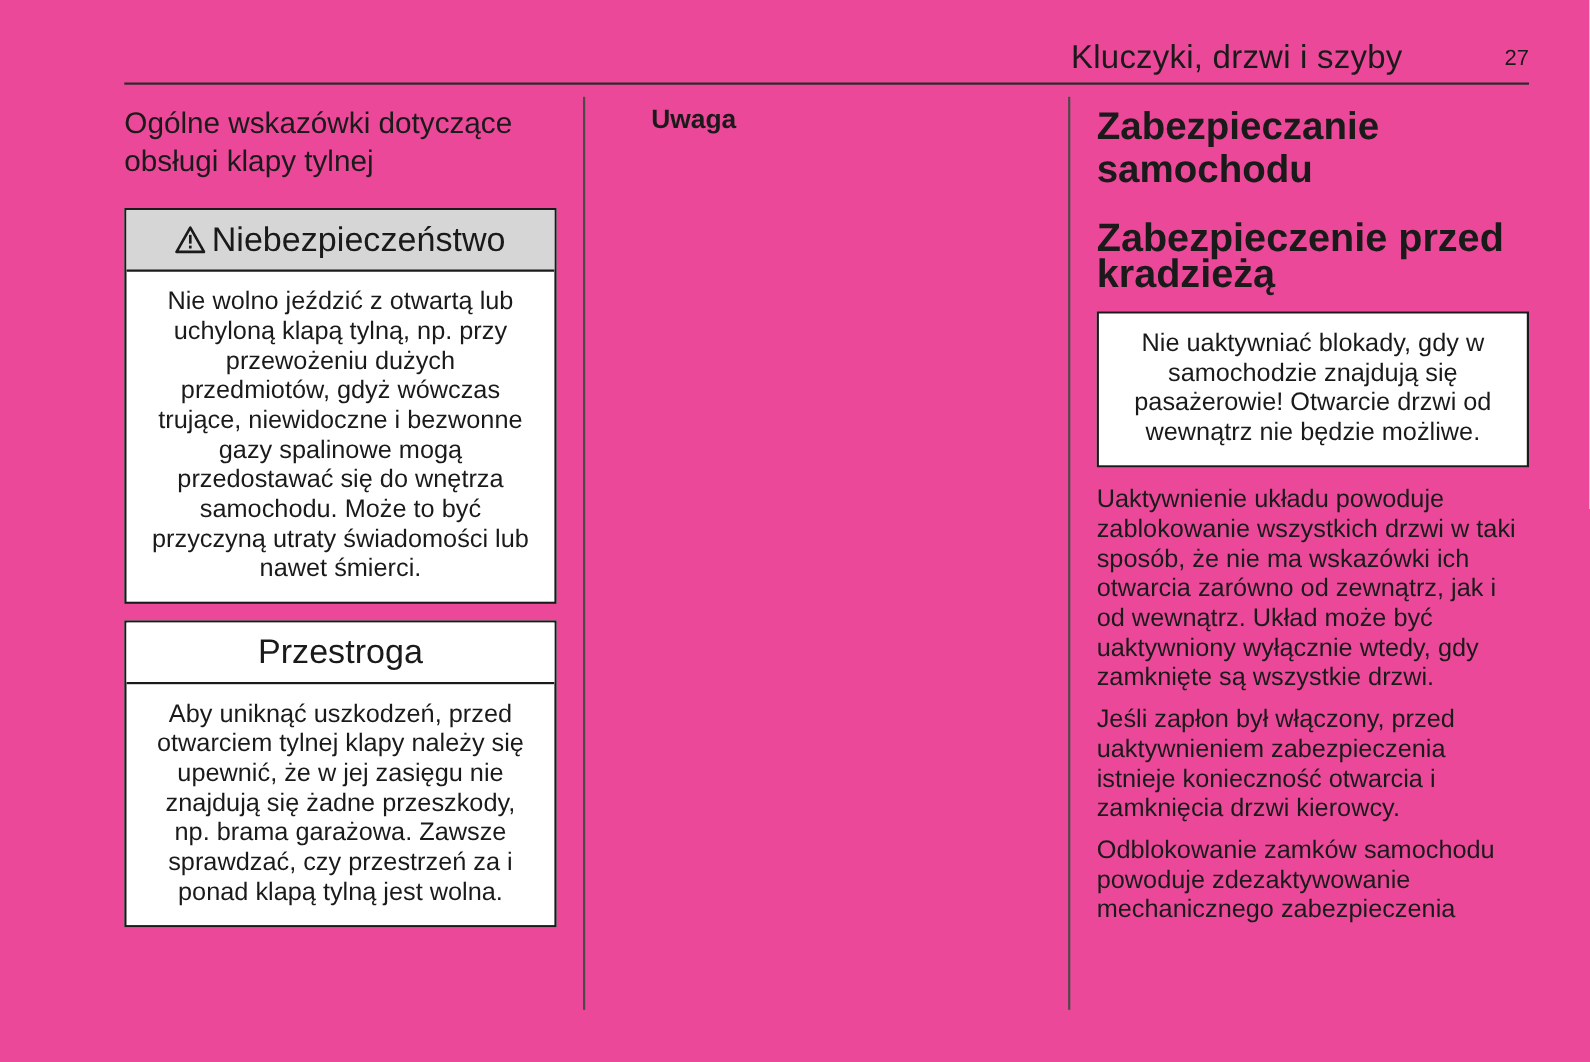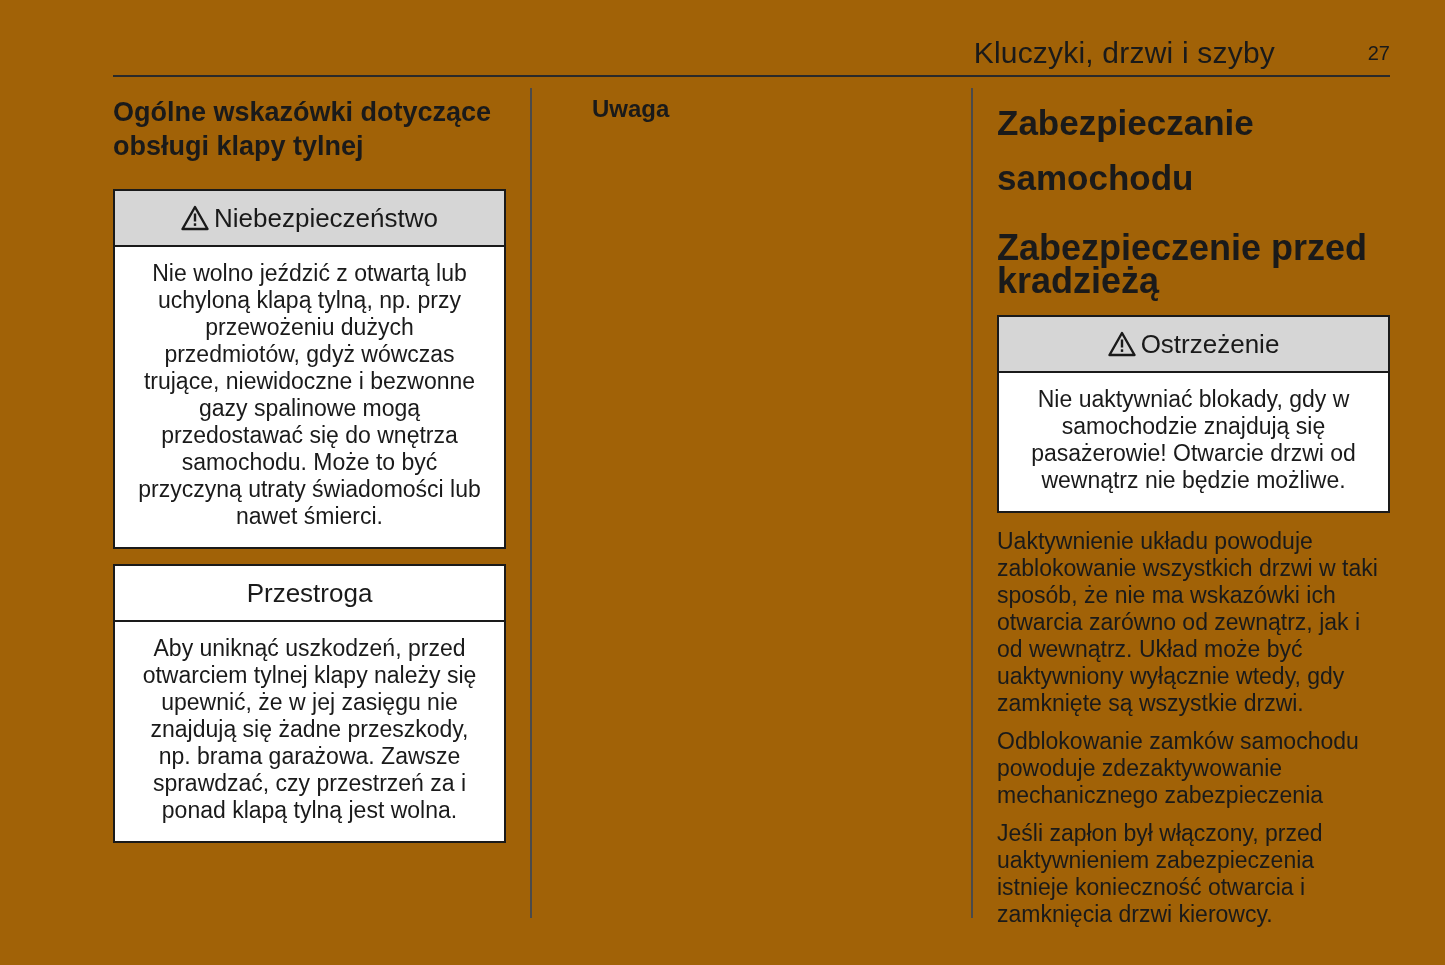--- a/index.html
+++ b/index.html
@@ -1,19 +1,19 @@
 <!DOCTYPE html>
 <html><head>
 <meta charset="utf-8">
 <style>
   html,body { margin:0; padding:0; background:#ffffff; }
   .page {
     position:relative;
     width:1445px; height:965px;
-    background:#a16207;
+    background:#ec4899;
     font-family:"Liberation Sans", sans-serif;
     color:#1a1a1a;
     overflow:hidden;
   }
 
   
   .running-head-title {
     position:absolute; top:37px; right:170px;
     font-size:30px; line-height:32px; font-weight:500;
     letter-spacing:0.2px;
@@ -33,26 +33,26 @@
   .vsep-2 { left:971px; }
 
   
   .col { position:absolute; top:95px; }
   .col-1 { left:113px; width:393px; }
   .col-2 { left:592px; width:385px; }
   .col-3 { left:997px; width:393px; }
 
   .section-heading {
     margin:0 0 26px 0;
-    font-size:27px; line-height:34px; font-weight:bold;
+    font-size:27px; line-height:34px; font-weight:normal;
     white-space:pre-line;
   }
   .chapter-heading {
     margin:0 0 26px 0;
-    font-size:35px; line-height:55px; font-weight:bold;
+    font-size:35px; line-height:39px; font-weight:bold;
     white-space:pre-line;
   }
   .sub-heading {
     margin:0 0 18px 0;
     font-size:36px; line-height:33px; font-weight:bold;
     white-space:pre-line;
   }
 
   .body-text {
     font-size:23px; line-height:27px;
@@ -70,21 +70,21 @@
     border:2px solid #1a1a1a;
     margin-bottom:15px;
     background:#ffffff;
   }
   .warn-box-header {
     display:flex; align-items:center; justify-content:center;
     gap:5px;
     background:#d6d6d6;
     border-bottom:2px solid #1a1a1a;
     padding:12px 8px;
-    font-size:26px; line-height:30px;
+    font-size:31px; line-height:30px;
   }
   .warn-box-header.plain { background:#ffffff; }
   .warn-box-body {
     padding:13px 13px 17px 13px;
     font-size:23px; line-height:27px;
     white-space:pre-line;
     text-align:center;
   }
   .tri-icon { width:28px; height:26px; flex:0 0 auto; }
 
@@ -145,43 +145,35 @@
     <p class="note-heading">Uwaga</p>
   </div>
 
   <div class="col col-3">
     <h1 class="chapter-heading">Zabezpieczanie
 samochodu</h1>
     <h2 class="sub-heading">Zabezpieczenie przed
 kradzieżą</h2>
 
     <div class="warn-box">
-      <div class="warn-box-header">
-        <svg class="tri-icon" viewBox="0 0 28 26">
-          <path d="M14 2 L26.5 24 H1.5 Z" fill="none" stroke="#1a1a1a" stroke-width="2.4" stroke-linejoin="round"></path>
-          <rect x="12.8" y="8.5" width="2.4" height="8" fill="#1a1a1a"></rect>
-          <rect x="12.8" y="18.3" width="2.4" height="2.6" fill="#1a1a1a"></rect>
-        </svg>
-        <span>Ostrzeżenie</span>
-      </div>
       <div class="warn-box-body">Nie uaktywniać blokady, gdy w
 samochodzie znajdują się
 pasażerowie! Otwarcie drzwi od
 wewnątrz nie będzie możliwe.</div>
     </div>
 
     <p class="body-text para">Uaktywnienie układu powoduje
 zablokowanie wszystkich drzwi w taki
 sposób, że nie ma wskazówki ich
 otwarcia zarówno od zewnątrz, jak i
 od wewnątrz. Układ może być
 uaktywniony wyłącznie wtedy, gdy
 zamknięte są wszystkie drzwi.</p>
-    <p class="body-text para">Odblokowanie zamków samochodu
-powoduje zdezaktywowanie
-mechanicznego zabezpieczenia</p>
     <p class="body-text para">Jeśli zapłon był włączony, przed
 uaktywnieniem zabezpieczenia
 istnieje konieczność otwarcia i
 zamknięcia drzwi kierowcy.</p>
+    <p class="body-text para">Odblokowanie zamków samochodu
+powoduje zdezaktywowanie
+mechanicznego zabezpieczenia</p>
   </div>
 
 </div>
 
 </body></html>

